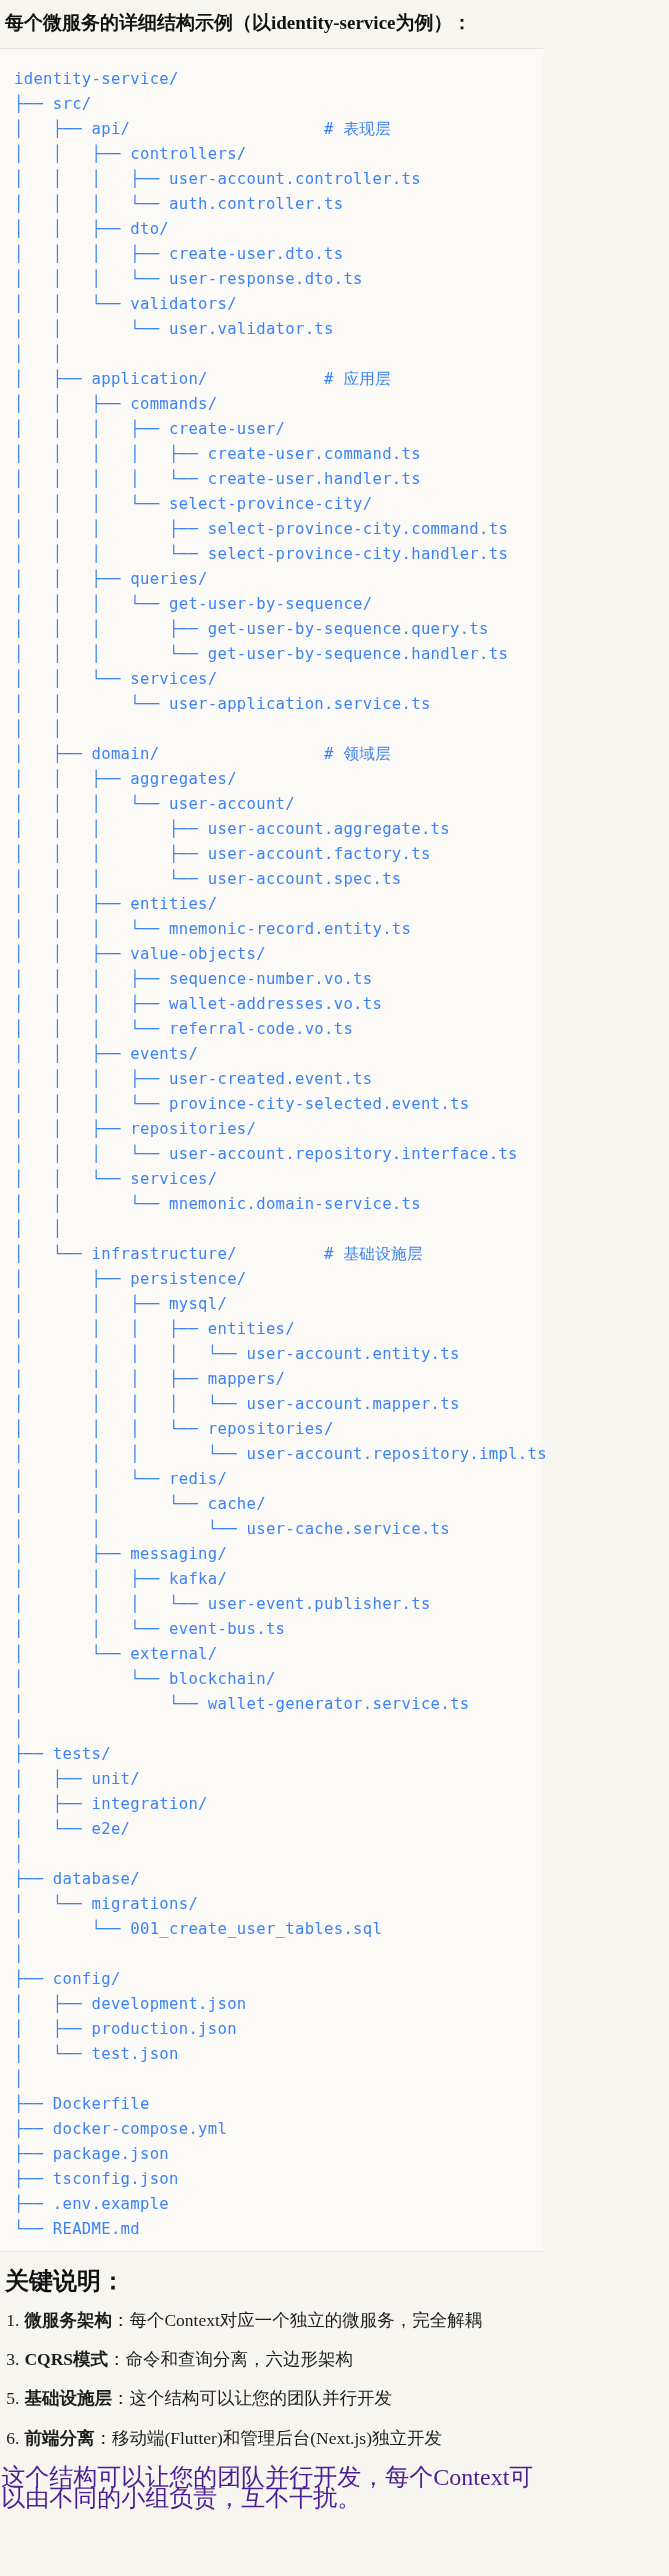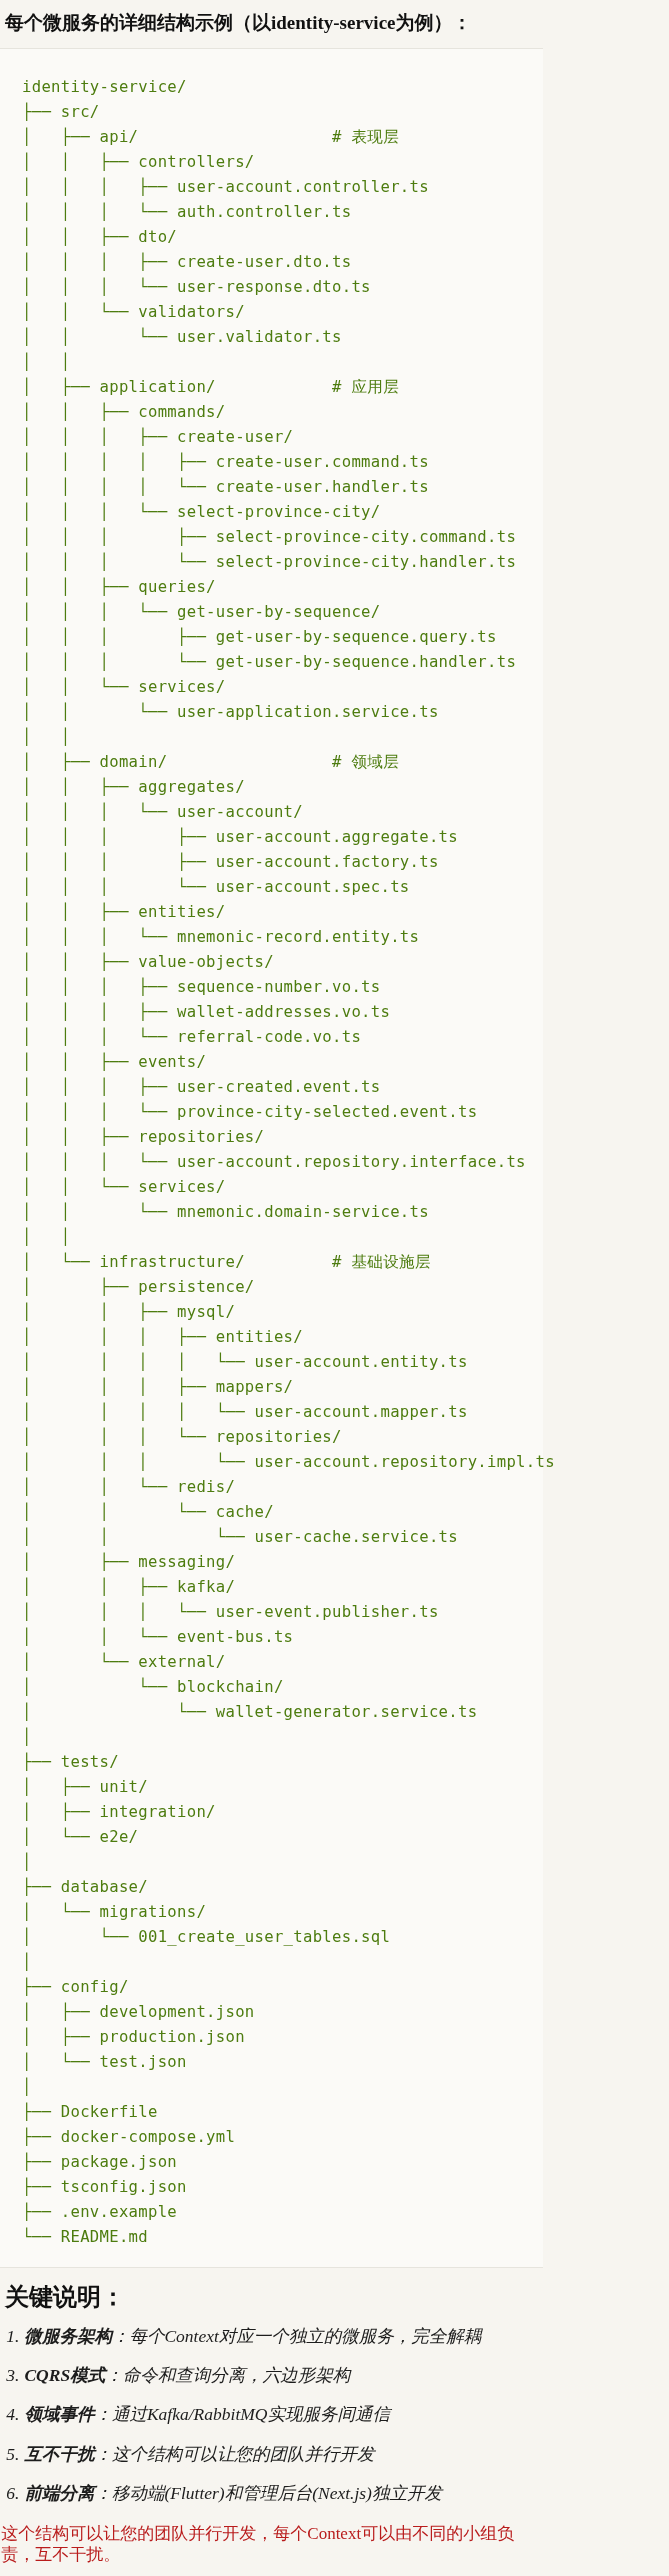--- a/index.html
+++ b/index.html
@@ -21,27 +21,27 @@
     color: #111111;
     font-family: "Liberation Serif", serif;
   }
 
   .code-block {
     background: #fbfaf7;
     border-top: 0.6px solid #e6e4dd;
     border-bottom: 0.6px solid #e6e4dd;
   }
   .code-block pre {
-    margin: 12px;
+    margin: 4px;
     padding: 13.8px 10px 5px 10px;
     font-family: "DejaVu Sans Mono", monospace;
     font-size: 15.6px;
     line-height: 25px;
     letter-spacing: 0.3px;
-    color: #4d7c0f;
+    color: #3b82f6;
     white-space: pre;
   }
 
   .notes-heading {
     margin: 16.3px 5px 0 5px;
     font-size: 24px;
     line-height: 27.5px;
     font-weight: 700;
     color: #111111;
   }
@@ -49,30 +49,29 @@
   .notes-list {
     list-style: none;
     margin: 13.8px 0 0 6.3px;
     padding: 0;
   }
   .notes-list li {
     font-size: 17.5px;
     line-height: 20px;
     margin: 0 0 19.4px 0;
     color: #1d1d1d;
-    font-style: italic;
   }
   .note-num { margin-right: 5px; }
   .note-term { font-weight: 700; }
 
   .doc-footer {
     margin: 3.8px 0 11.3px 1.3px;
-    font-size: 17px;
+    font-size: 24px;
     line-height: 21px;
-    color: #b91c1c;
+    color: #4c1d95;
   }
 </style>
 </head>
 <body>
 
 <div class="doc">
 
   <h2 class="doc-title">每个微服务的详细结构示例（以identity-service为例）：</h2>
 
   <div class="code-block">
@@ -168,24 +167,21 @@
   <p class="notes-heading">关键说明：</p>
 
   <ol class="notes-list">
     <li>
       <span class="note-num">1.</span><span class="note-term">微服务架构</span><span class="note-text">：每个Context对应一个独立的微服务，完全解耦</span>
     </li>
     <li>
       <span class="note-num">3.</span><span class="note-term">CQRS模式</span><span class="note-text">：命令和查询分离，六边形架构</span>
     </li>
     <li>
-      <span class="note-num">4.</span><span class="note-term">领域事件</span><span class="note-text">：通过Kafka/RabbitMQ实现服务间通信</span>
-    </li>
-    <li>
-      <span class="note-num">5.</span><span class="note-term">互不干扰</span><span class="note-text">：这个结构可以让您的团队并行开发</span>
+      <span class="note-num">5.</span><span class="note-term">基础设施层</span><span class="note-text">：这个结构可以让您的团队并行开发</span>
     </li>
     <li>
       <span class="note-num">6.</span><span class="note-term">前端分离</span><span class="note-text">：移动端(Flutter)和管理后台(Next.js)独立开发</span>
     </li>
   </ol>
 
   <p class="doc-footer">这个结构可以让您的团队并行开发，每个Context可以由不同的小组负责，互不干扰。</p>
 
 </div>
 

